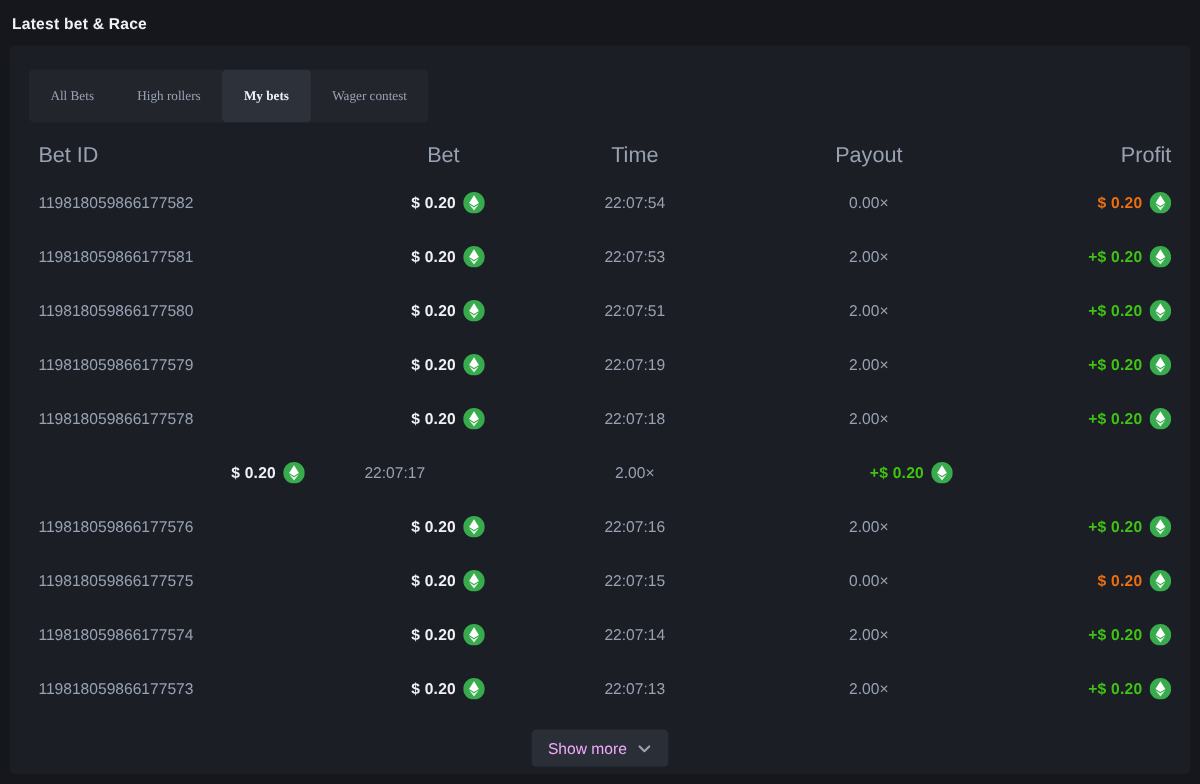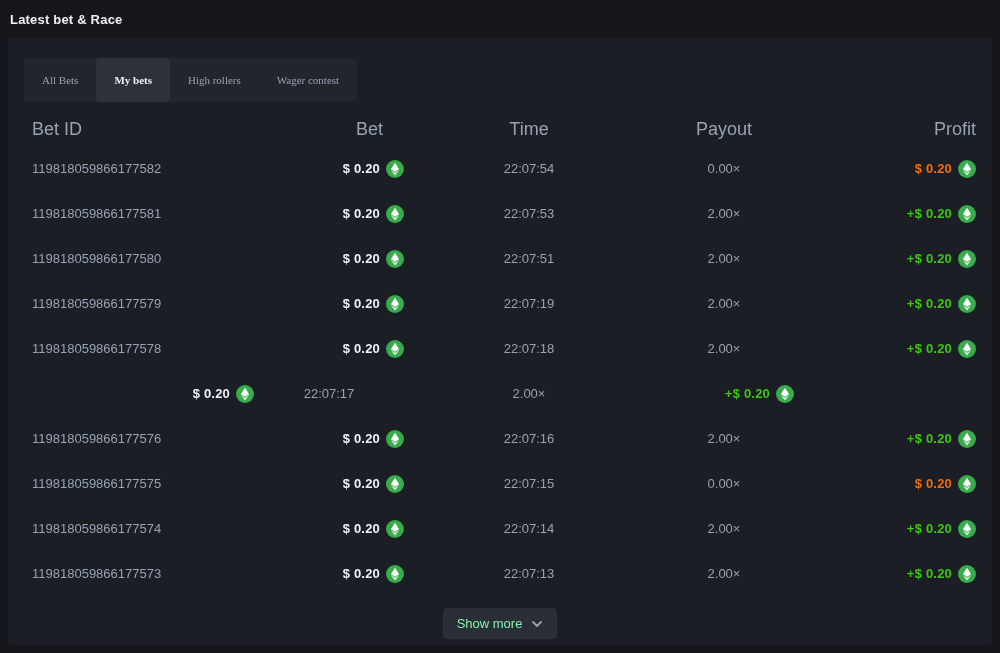--- a/index.html
+++ b/index.html
@@ -114,41 +114,41 @@
     justify-content: center;
     margin-top: 12px;
   }
   .show-more-btn {
     display: inline-flex;
     align-items: center;
     gap: 9px;
     background: #2a2e36;
     border: none;
     border-radius: 4px;
-    color: #86efac;
+    color: #f0abfc;
     font-size: 13px;
     font-family: inherit;
     padding: 8px 14px;
     cursor: pointer;
   }
   .chev { width: 12px; height: 12px; }
 </style>
 </head>
 <body>
 
 <div class="top-bar">
   <div class="page-title">Latest bet &amp; Race</div>
 </div>
 
 <div class="panel">
 
   <div class="tab-strip">
     <button class="tab">All Bets</button>
+    <button class="tab">High rollers</button>
     <button class="tab active">My bets</button>
-    <button class="tab">High rollers</button>
     <button class="tab">Wager contest</button>
   </div>
 
   <div class="bets-table">
     <div class="thead">
       <span class="cell c-id">Bet ID</span>
       <span class="cell c-bet">Bet</span>
       <span class="cell c-time">Time</span>
       <span class="cell c-payout">Payout</span>
       <span class="cell c-profit">Profit</span>

